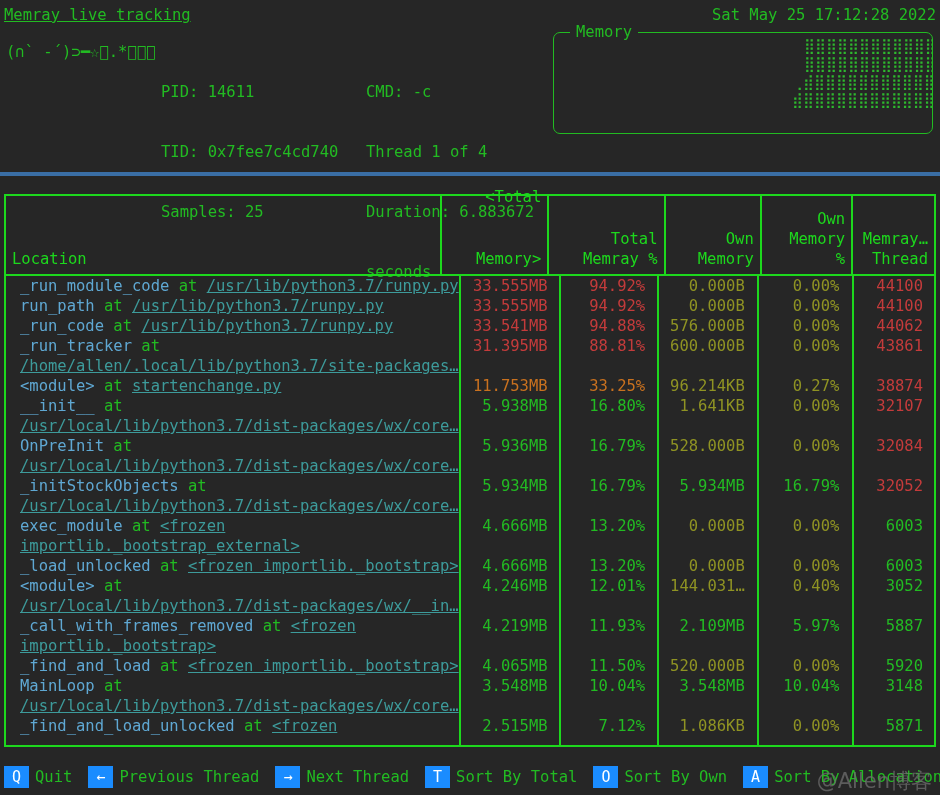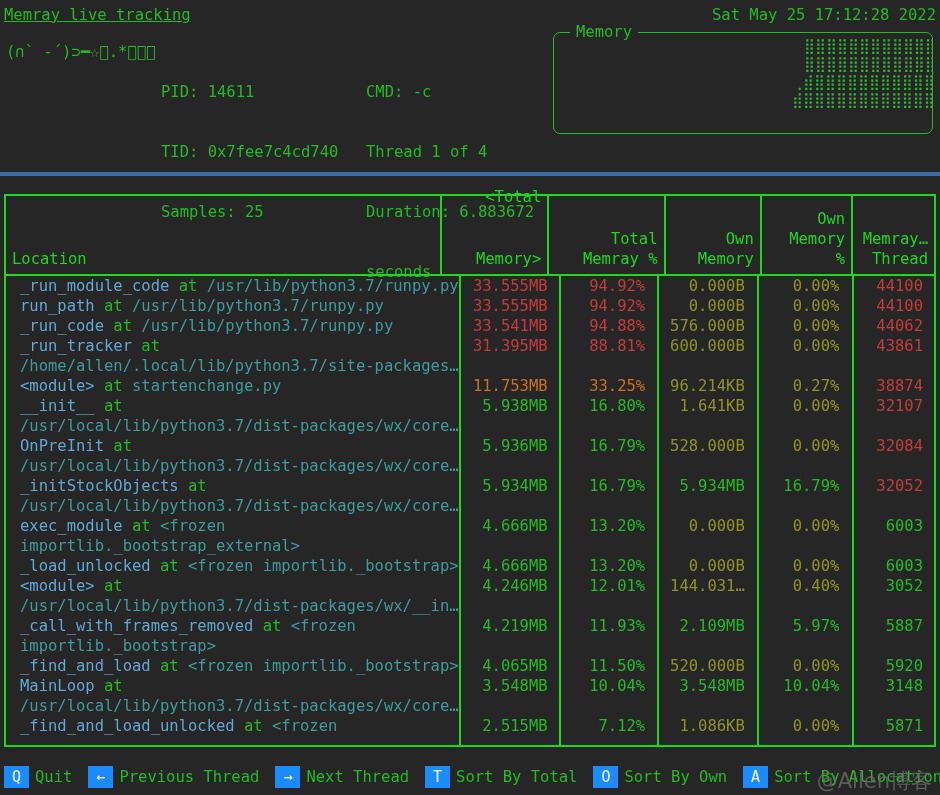--- a/index.html
+++ b/index.html
@@ -166,21 +166,21 @@
     overflow: hidden;
   }
   .c-total   { width: 100px; }
   .c-totalp  { width: 98px; }
   .c-own     { width: 100px; }
   .c-ownp    { width: 95px; }
   .c-alloc   { width: 84px; }
 
   .fn   { color: #5fa8d3; }
   .at   { color: #22bb22; }
-  .path { color: #3d9b9b; }
+  .path { color: #3d9b9b; text-decoration: underline; }
 
   
   .footer {
     position: absolute;
     left: 0; right: 0;
     bottom: 6px;
     height: 24px;
     display: flex;
     align-items: center;
     white-space: pre;

